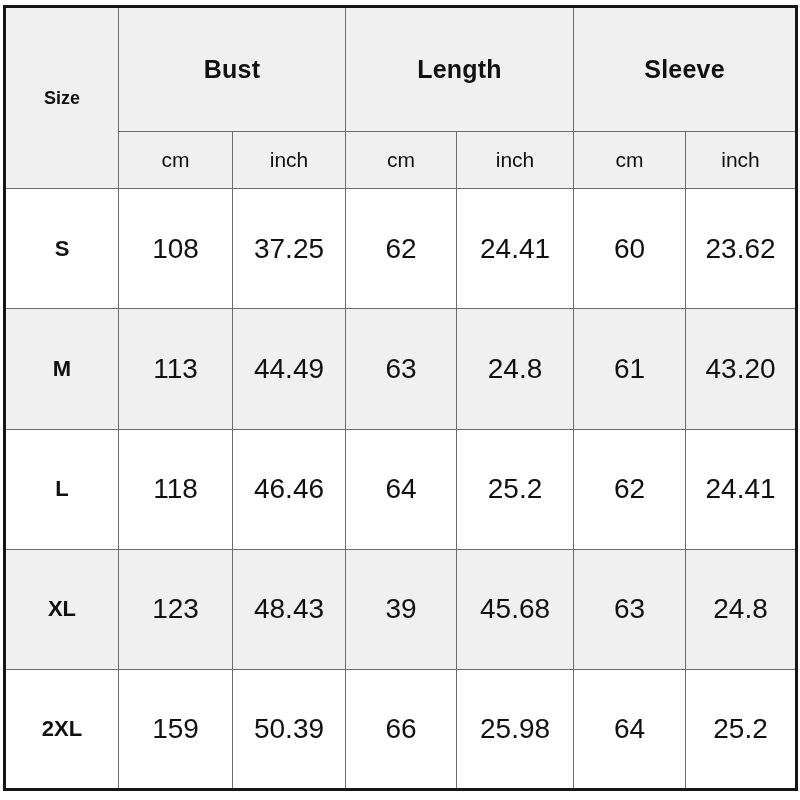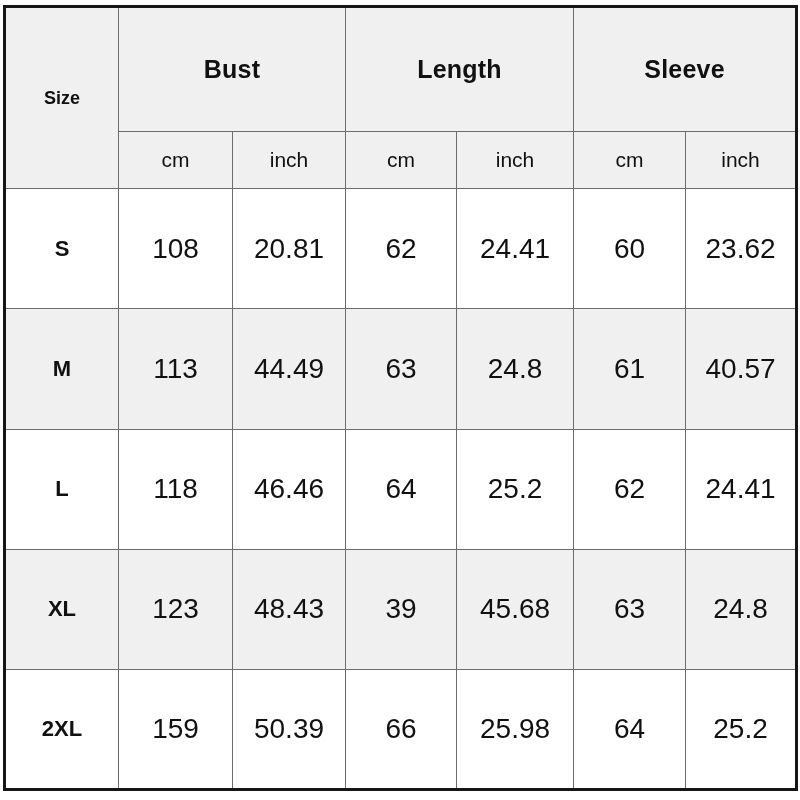--- a/index.html
+++ b/index.html
@@ -113,35 +113,35 @@
         <td class="unit-cell">inch</td>
         <td class="unit-cell">cm</td>
         <td class="unit-cell">inch</td>
         <td class="unit-cell">cm</td>
         <td class="unit-cell">inch</td>
       </tr>
 
       <tr class="data-row row-white">
         <td class="size-label-cell">S</td>
         <td class="value-cell">108</td>
-        <td class="value-cell">20.81</td>
+        <td class="value-cell">37.25</td>
         <td class="value-cell">62</td>
         <td class="value-cell">24.41</td>
         <td class="value-cell">60</td>
         <td class="value-cell">23.62</td>
       </tr>
 
       <tr class="data-row row-gray">
         <td class="size-label-cell">M</td>
         <td class="value-cell">113</td>
         <td class="value-cell">44.49</td>
         <td class="value-cell">63</td>
         <td class="value-cell">24.8</td>
         <td class="value-cell">61</td>
-        <td class="value-cell">40.57</td>
+        <td class="value-cell">43.20</td>
       </tr>
 
       <tr class="data-row row-white">
         <td class="size-label-cell">L</td>
         <td class="value-cell">118</td>
         <td class="value-cell">46.46</td>
         <td class="value-cell">64</td>
         <td class="value-cell">25.2</td>
         <td class="value-cell">62</td>
         <td class="value-cell">24.41</td>

